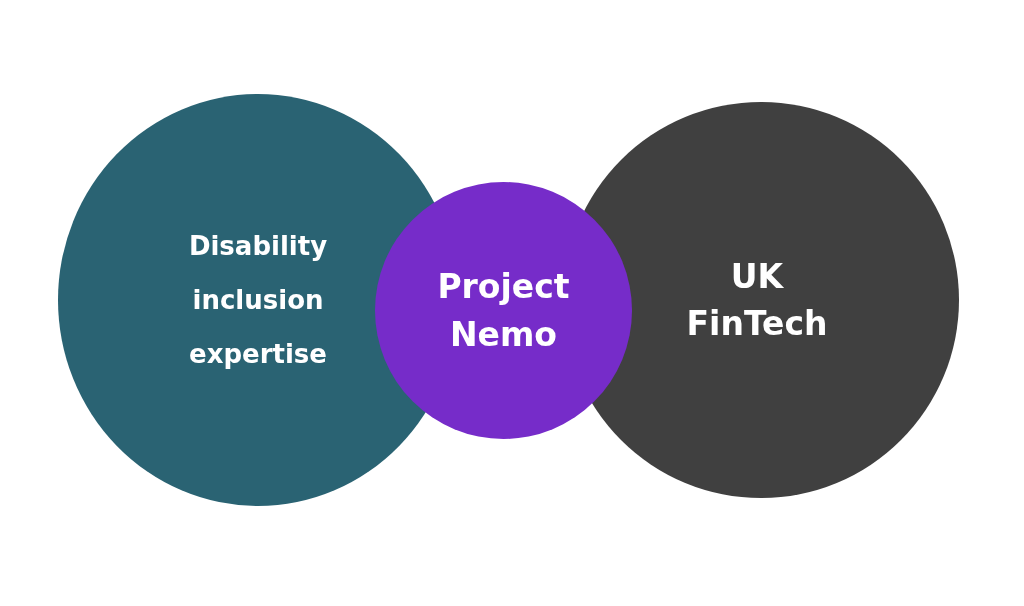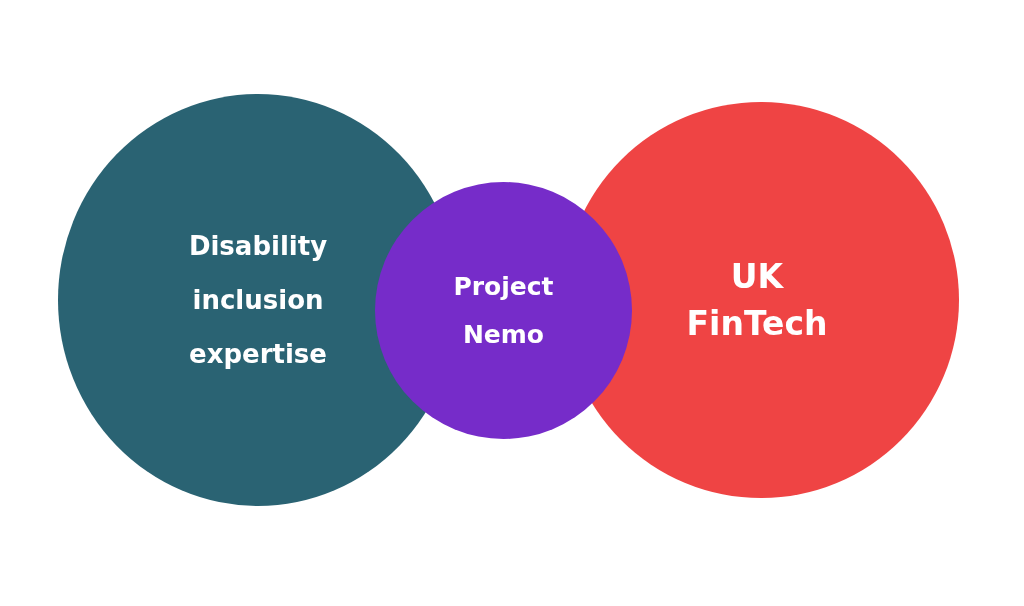--- a/index.html
+++ b/index.html
@@ -2,22 +2,22 @@
 <html><head>
 <meta charset="utf-8">
 <style>
   html, body { margin:0; padding:0; }
   body { width:1024px; height:606px; background:#ffffff; position:relative; overflow:hidden;
          font-family:"DejaVu Sans", sans-serif; }
   .circle { position:absolute; border-radius:50%; display:flex; align-items:center; justify-content:center;
             text-align:center; color:#ffffff; font-weight:bold; }
   .circle span { display:block; }
   #c-left { left:58px; top:94px; width:400px; height:412px; background:#2a6373; font-size:26px; line-height:54px; }
-  #c-right { left:563px; top:102px; width:396px; height:396px; background:#ef4444; font-size:33px; line-height:47px; }
-  #c-mid { left:375px; top:182px; width:257px; height:257px; background:#762cc9; font-size:25px; line-height:48px; }
+  #c-right { left:563px; top:102px; width:396px; height:396px; background:#404040; font-size:33px; line-height:47px; }
+  #c-mid { left:375px; top:182px; width:257px; height:257px; background:#762cc9; font-size:33px; line-height:48px; }
   .label { white-space:pre-line; }
 </style>
 </head>
 <body>
 
 <div class="circle" id="c-left">
   <span class="label">Disability
 inclusion
 expertise</span>
 </div>

